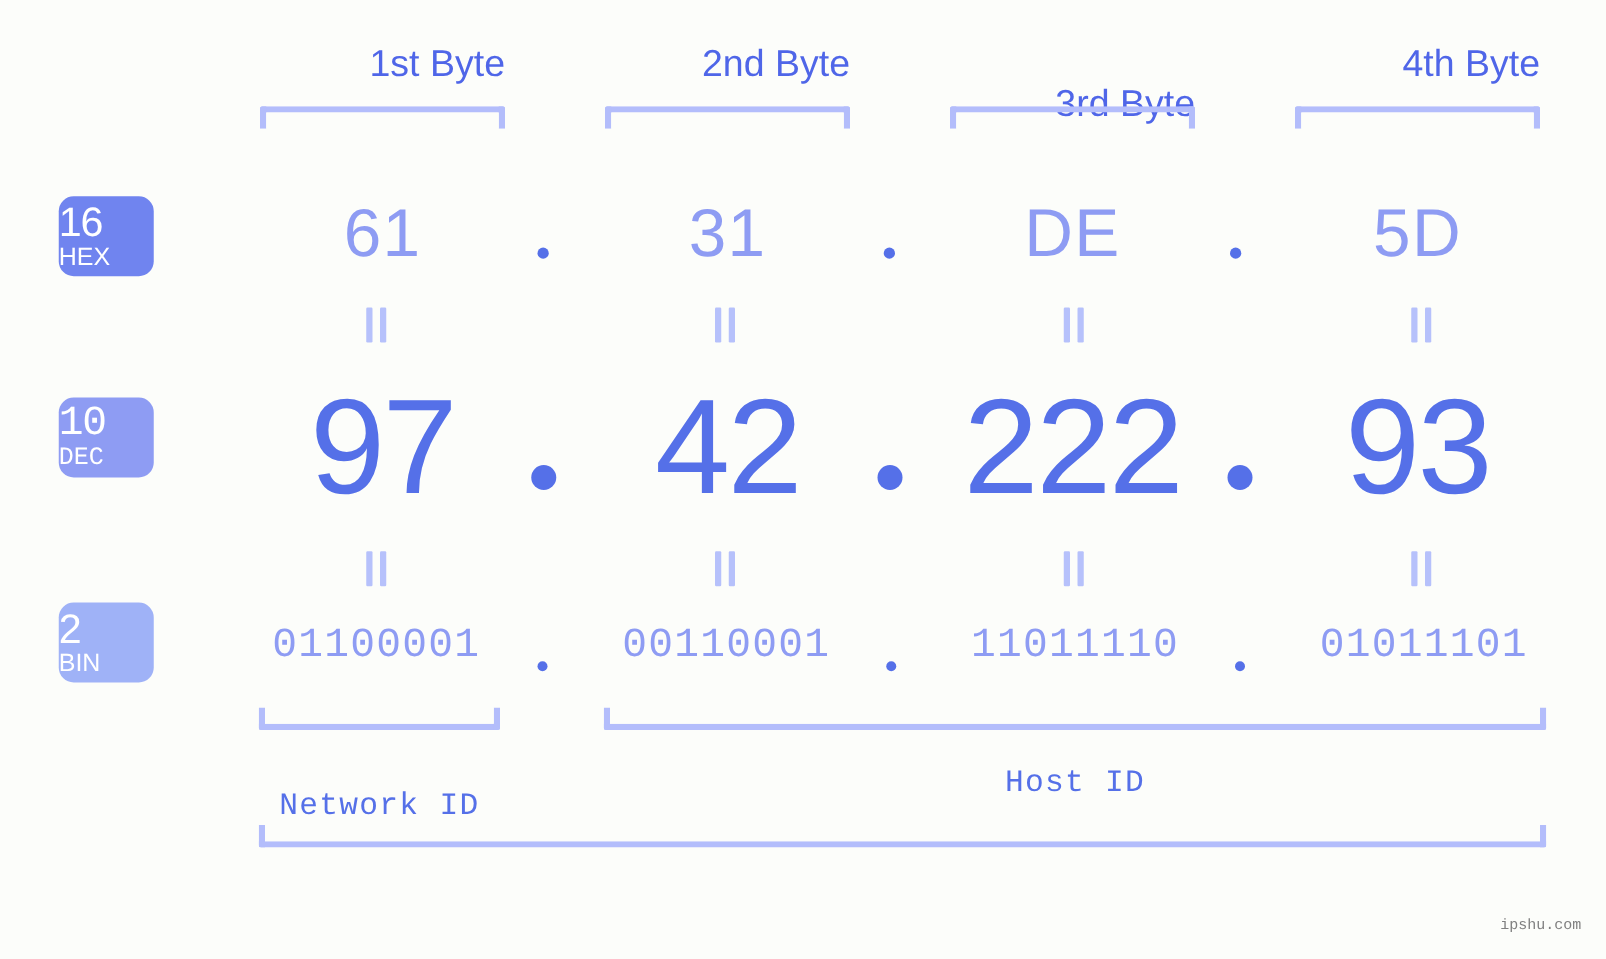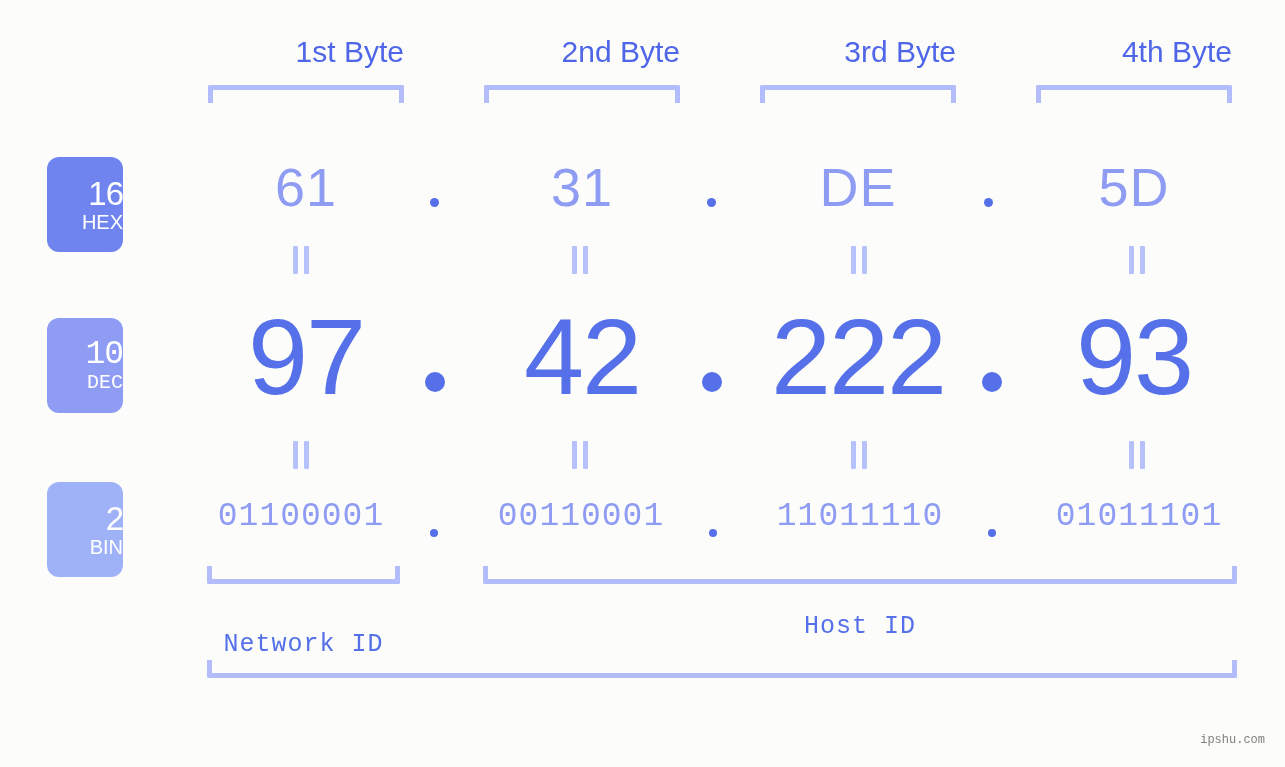--- a/index.html
+++ b/index.html
@@ -54,26 +54,26 @@
     border-right: 5px solid #b3bdfb;
     box-sizing: border-box;
     border-radius: 0 0 2px 2px;
   }
 
   
   .badge {
     position: absolute;
     left: 47px;
     width: 76px;
-    height: 95px;
+    height: 64px;
     border-radius: 12px;
     color: #ffffff;
     display: flex;
     flex-direction: column;
-    align-items: flex-end;
+    align-items: flex-start;
     justify-content: center;
     font-family: "Liberation Sans", sans-serif;
     box-sizing: border-box;
   }
   .badge .num {
     font-size: 33px;
     line-height: 34px;
     font-weight: 400;
     letter-spacing: -1px;
   }
@@ -208,21 +208,21 @@
     white-space: nowrap;
   }
 </style>
 </head>
 <body>
 
 <div id="stage">
 
   <div class="byte-label" style="left:208px; width:196px;">1st Byte</div>
   <div class="byte-label" style="left:484px; width:196px;">2nd Byte</div>
-  <div class="byte-label" style="left:760px; width:196px;">3rd Byte</div>
+  <div class="byte-label" style="left:760px; width:196px;margin-top:32px;">3rd Byte</div>
   <div class="byte-label" style="left:1036px; width:196px;">4th Byte</div>
 
   <div class="bracket-down" style="left:208px; top:85px; width:196px;"></div>
   <div class="bracket-down" style="left:484px; top:85px; width:196px;"></div>
   <div class="bracket-down" style="left:760px; top:85px; width:196px;"></div>
   <div class="bracket-down" style="left:1036px; top:85px; width:196px;"></div>
 
   <div class="badge" id="badge-hex">
     <span class="num">16</span>
     <span class="nm">HEX</span>

